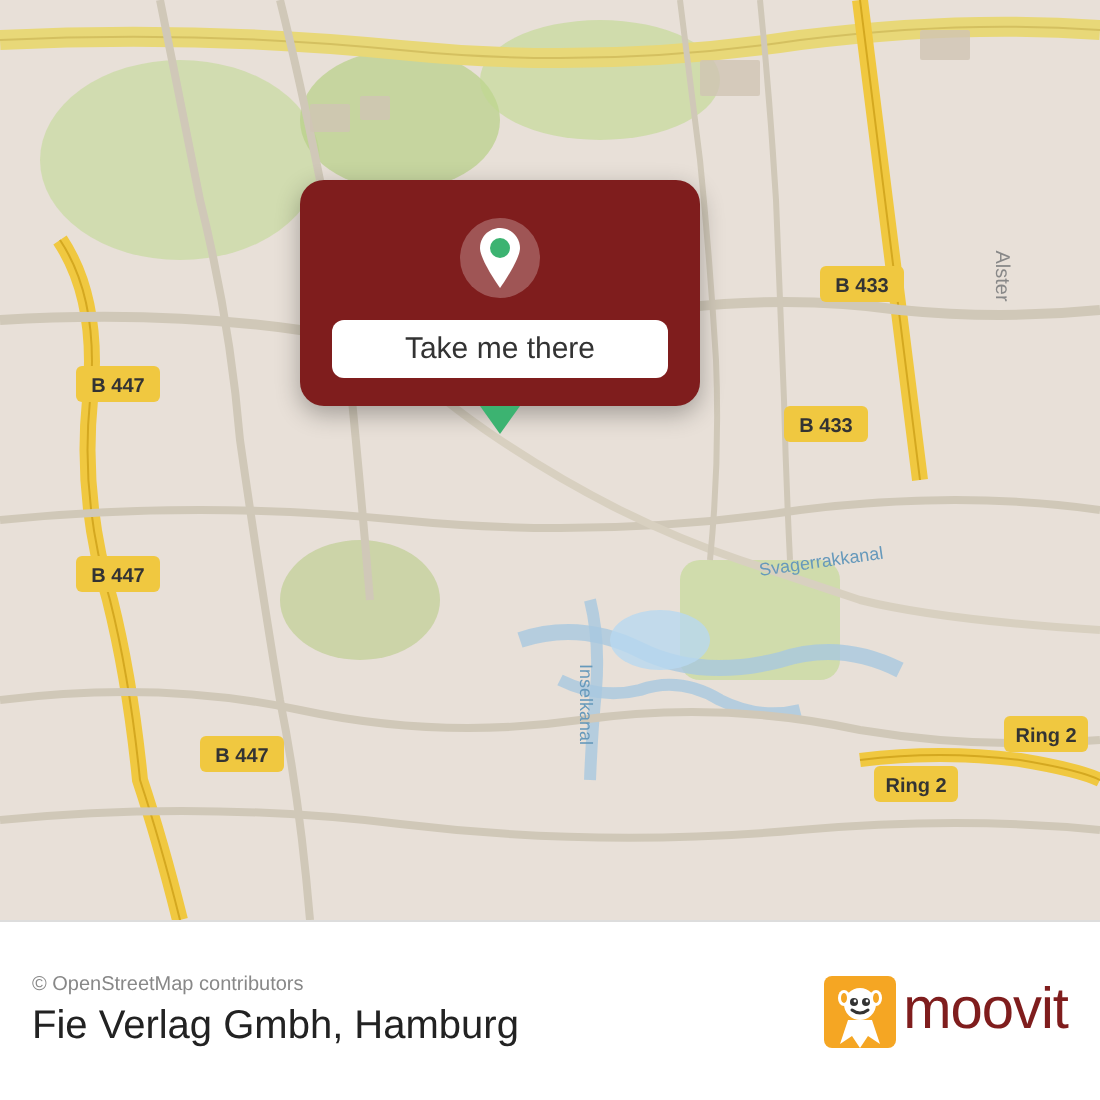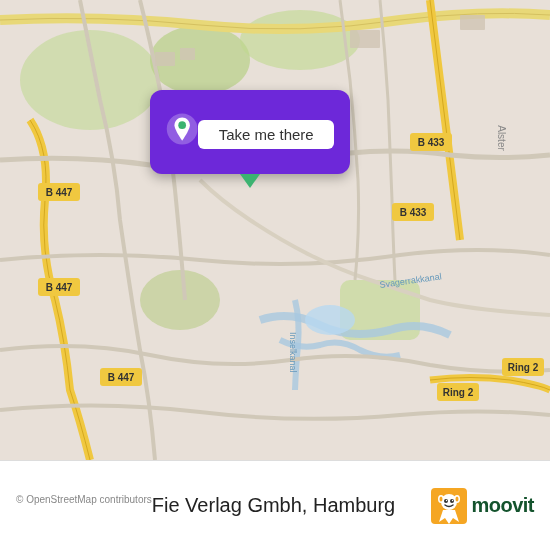--- a/index.html
+++ b/index.html
@@ -26,25 +26,25 @@
       top: 0; left: 0;
       width: 100%; height: 100%;
     }
 
     
     #popup {
       position: absolute;
       top: 90px;
       left: 150px;
       width: 200px;
-      background: #6d28d9;
+      background: #7f1d1d;
       border-radius: 12px;
       padding: 18px 16px 14px;
       display: flex;
-      flex-direction: row;
+      flex-direction: column;
       align-items: center;
       box-shadow: 0 4px 12px rgba(0,0,0,0.3);
       cursor: pointer;
     }
 
     #popup::after {
       content: '';
       position: absolute;
       bottom: -14px;
       left: 50%;
@@ -78,21 +78,21 @@
       background: white;
       border-top: 1px solid #ddd;
       display: flex;
       align-items: center;
       padding: 0 16px;
       justify-content: space-between;
     }
 
     #bottom-left {
       display: flex;
-      flex-direction: row;
+      flex-direction: column;
     }
 
     #attribution {
       font-size: 10px;
       color: #888;
       margin-bottom: 4px;
     }
 
     #place-name {
       font-size: 20px;
@@ -105,23 +105,23 @@
       align-items: center;
       gap: 4px;
     }
 
     #moovit-mascot {
       width: 36px;
       height: 36px;
     }
 
     #moovit-text {
-      font-size: 20px;
-      font-weight: 700;
-      color: #14532d;
+      font-size: 29px;
+      font-weight: 400;
+      color: #7f1d1d;
       letter-spacing: -0.5px;
     }
   </style>
 </head>
 <body>
 
 <div id="container">
 
   <div id="map-area">
     <svg id="map-svg" viewBox="0 0 550 460" xmlns="http://www.w3.org/2000/svg">

